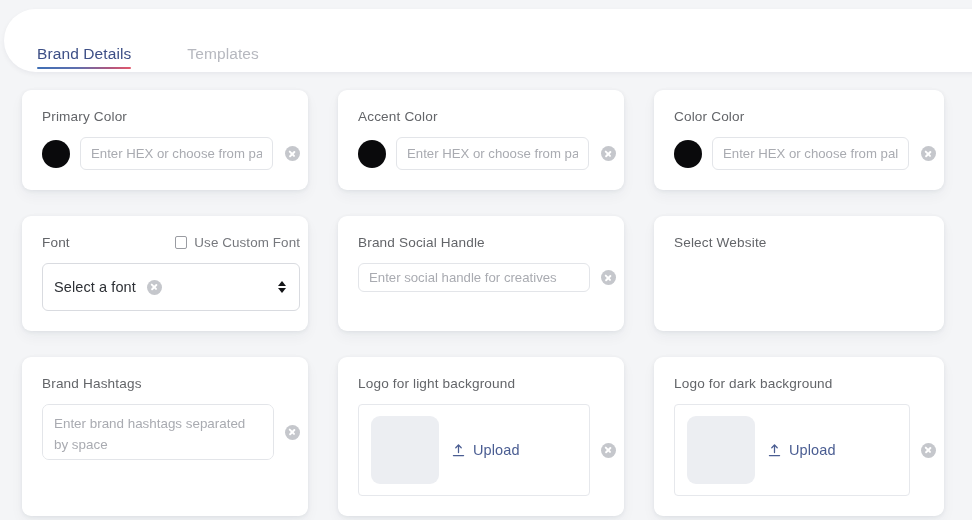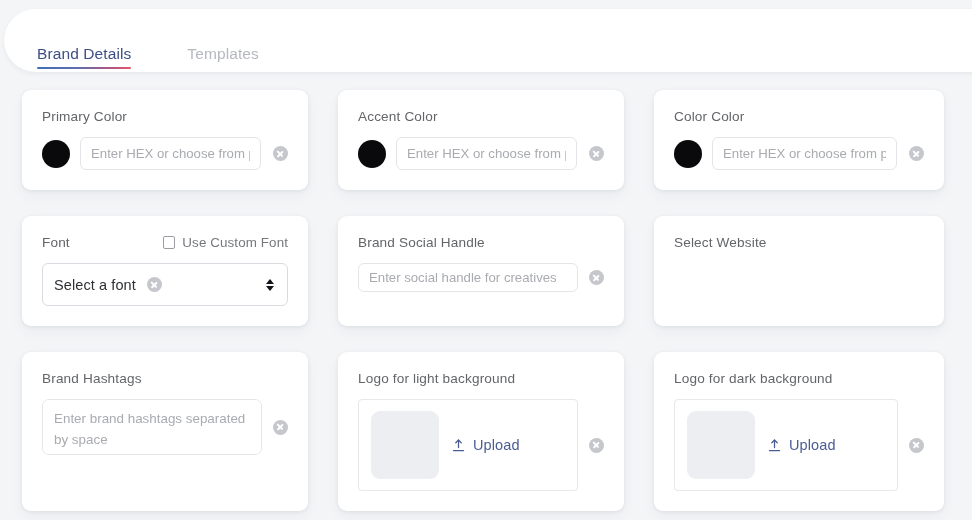--- a/index.html
+++ b/index.html
@@ -57,21 +57,21 @@
     width: 940px;
     display: grid;
     grid-template-columns: 286px 286px 290px;
     column-gap: 30px;
     row-gap: 26px;
   }
   .card {
     background: #fff;
     border-radius: 9px;
     box-shadow: 0 1px 4px rgba(30,35,60,.075), 0 6px 14px rgba(30,35,60,.045);
-    padding: 19px 20px 20px 20px;
+    padding: 19px 8px 20px 20px;
   }
   .card.row1 { min-height: 100px; }
   .card.row2 { min-height: 108px; }
   .card.row3 { min-height: 158px; }
 
   .card-label {
     font-size: 13.6px;
     color: #636569;
     letter-spacing: .15px;
     margin-bottom: 13px;
@@ -135,21 +135,21 @@
     width: 12.5px; height: 12.5px;
     border: 1px solid #9a9ca2;
     border-radius: 2px;
     background: #fff;
   }
   .check-label { font-size: 13.4px; color: #76787d; letter-spacing: .1px; }
 
   .select-box {
     position: relative;
     width: 100%;
-    height: 43px;
+    height: 48px;
     border: 1px solid #d9dbe0;
     border-radius: 6px;
     display: flex;
     align-items: center;
     padding: 0 11px;
     gap: 9px;
     cursor: pointer;
     background: #fff;
   }
   .select-value { font-size: 14.5px; color: #2d3035; letter-spacing: .1px; }

